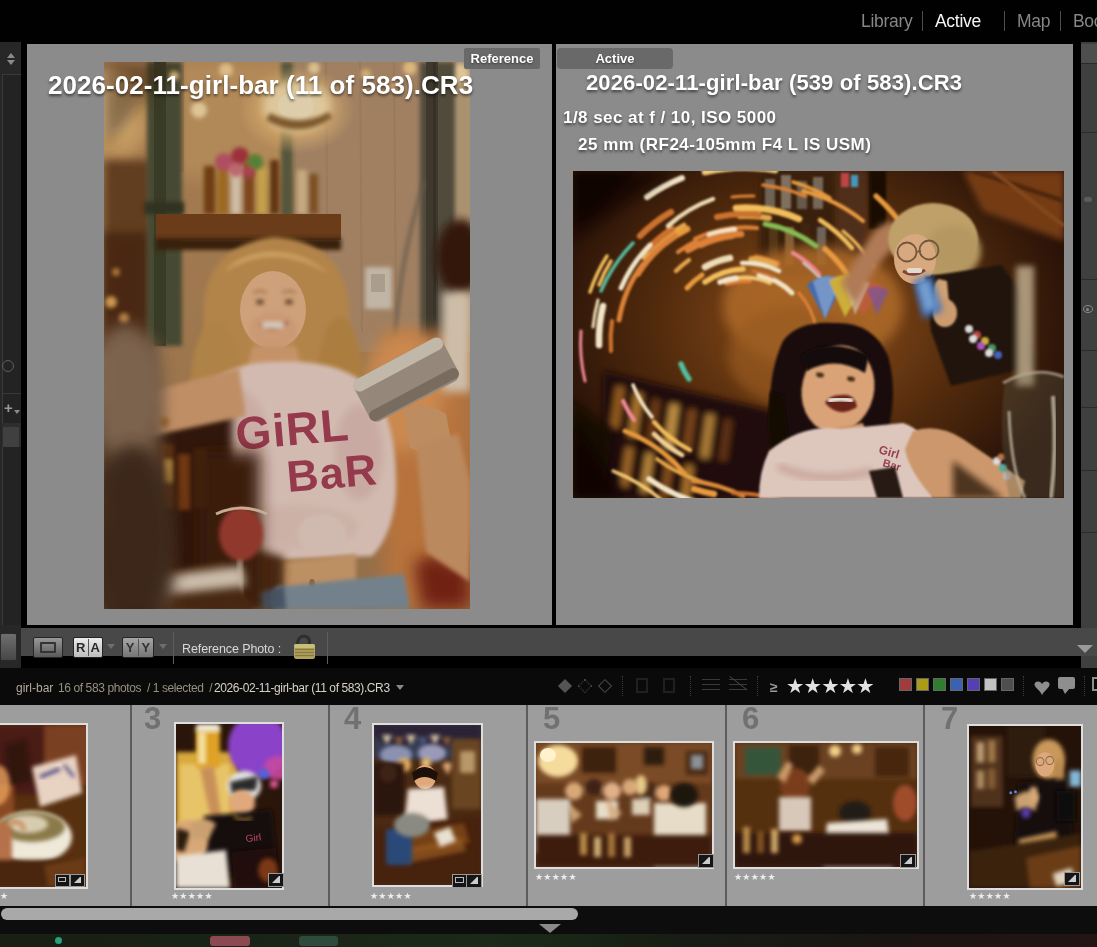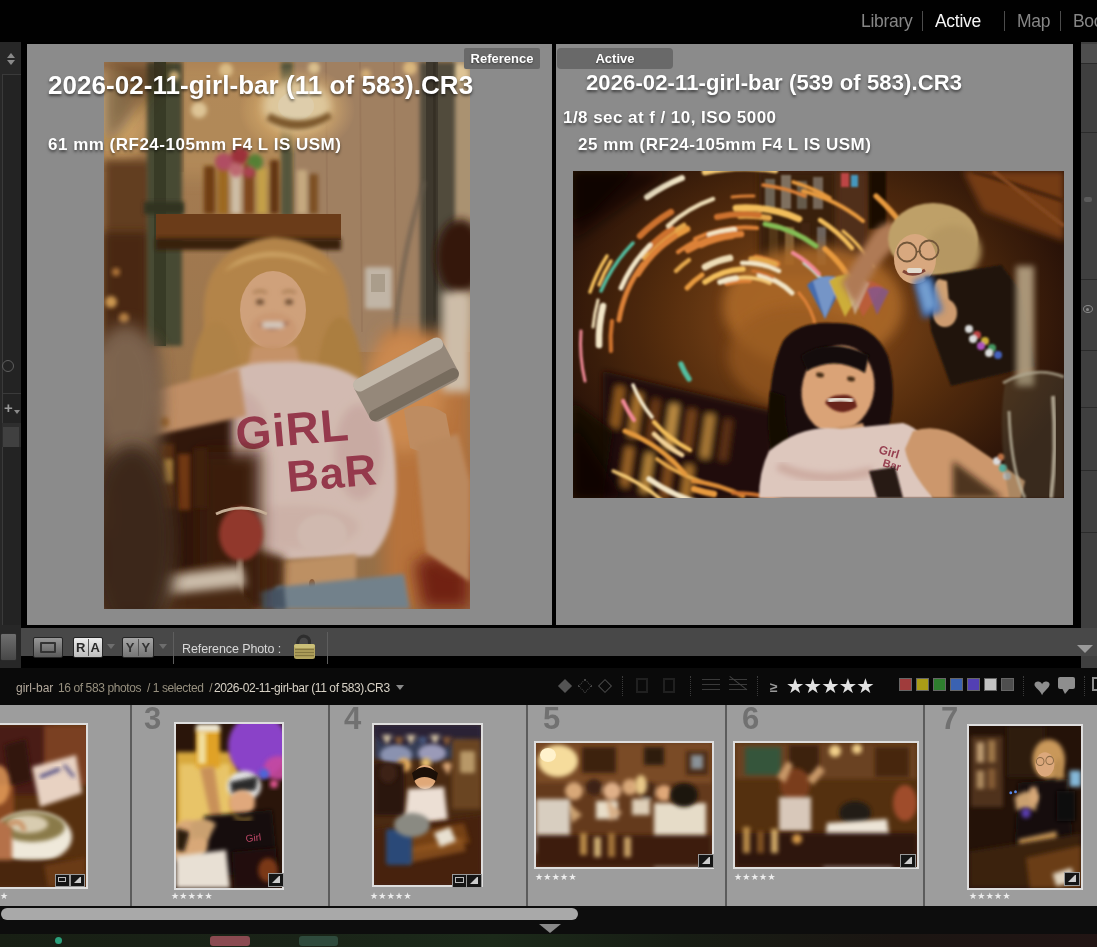--- a/index.html
+++ b/index.html
@@ -215,21 +215,20 @@
     <ellipse cx="28" cy="478" rx="42" ry="95" fill="#37271a" opacity=".9" filter="url(#b8)"></ellipse>
 
     <rect width="366" height="547" fill="#5a2d0a" opacity="0.13"></rect>
     <path d="M0 0 L70 0 L0 90 Z" fill="#3a2008" opacity=".5" filter="url(#b8)"></path>
     <rect width="366" height="547" fill="#000" opacity="0.05"></rect>
   </svg>
   </div>
 
   <div class="abs" style="left:437px;top:4px;width:76px;height:21px;background:#696969;border-radius:2px;color:#fff;font-size:13px;font-weight:bold;text-align:center;line-height:21px;text-shadow:0 1px 2px rgba(0,0,0,.5);">Reference</div>
   <div class="abs" style="left:21px;top:26px;color:#fff;font-size:26px;font-weight:bold;text-shadow:0 2px 3px rgba(0,0,0,.55);letter-spacing:0.05px;">2026-02-11-girl-bar (11 of 583).CR3</div>
-  <div class="abs" style="left:21px;top:91px;color:#fff;font-size:17px;font-weight:bold;text-shadow:0 2px 3px rgba(0,0,0,.55);letter-spacing:0.5px;">61 mm (RF24-105mm F4 L IS USM)</div>
 </div>
 
 <div class="abs" style="left:556px;top:44px;width:517px;height:581px;background:#8b8b8b;overflow:hidden;">
   <div id="photoR" class="abs" style="left:17px;top:127px;width:491px;height:327px;">
   <svg width="491" height="327" viewBox="0 0 491 327">
     <defs>
       <filter id="rb1" x="-30%" y="-30%" width="160%" height="160%">
             <feGaussianBlur stdDeviation="1.1"></feGaussianBlur>
           </filter>
       <filter id="rb3" x="-30%" y="-30%" width="160%" height="160%">

